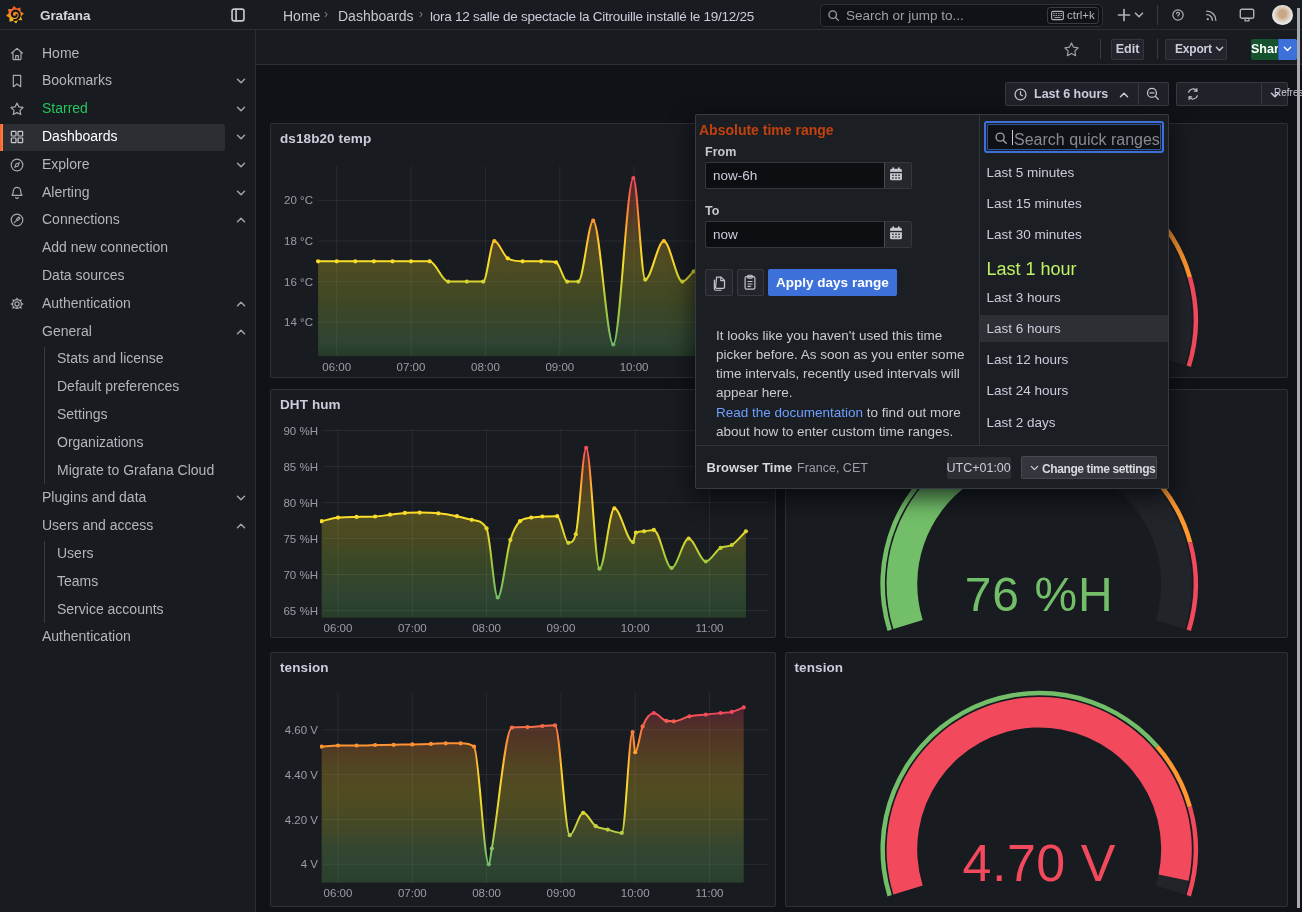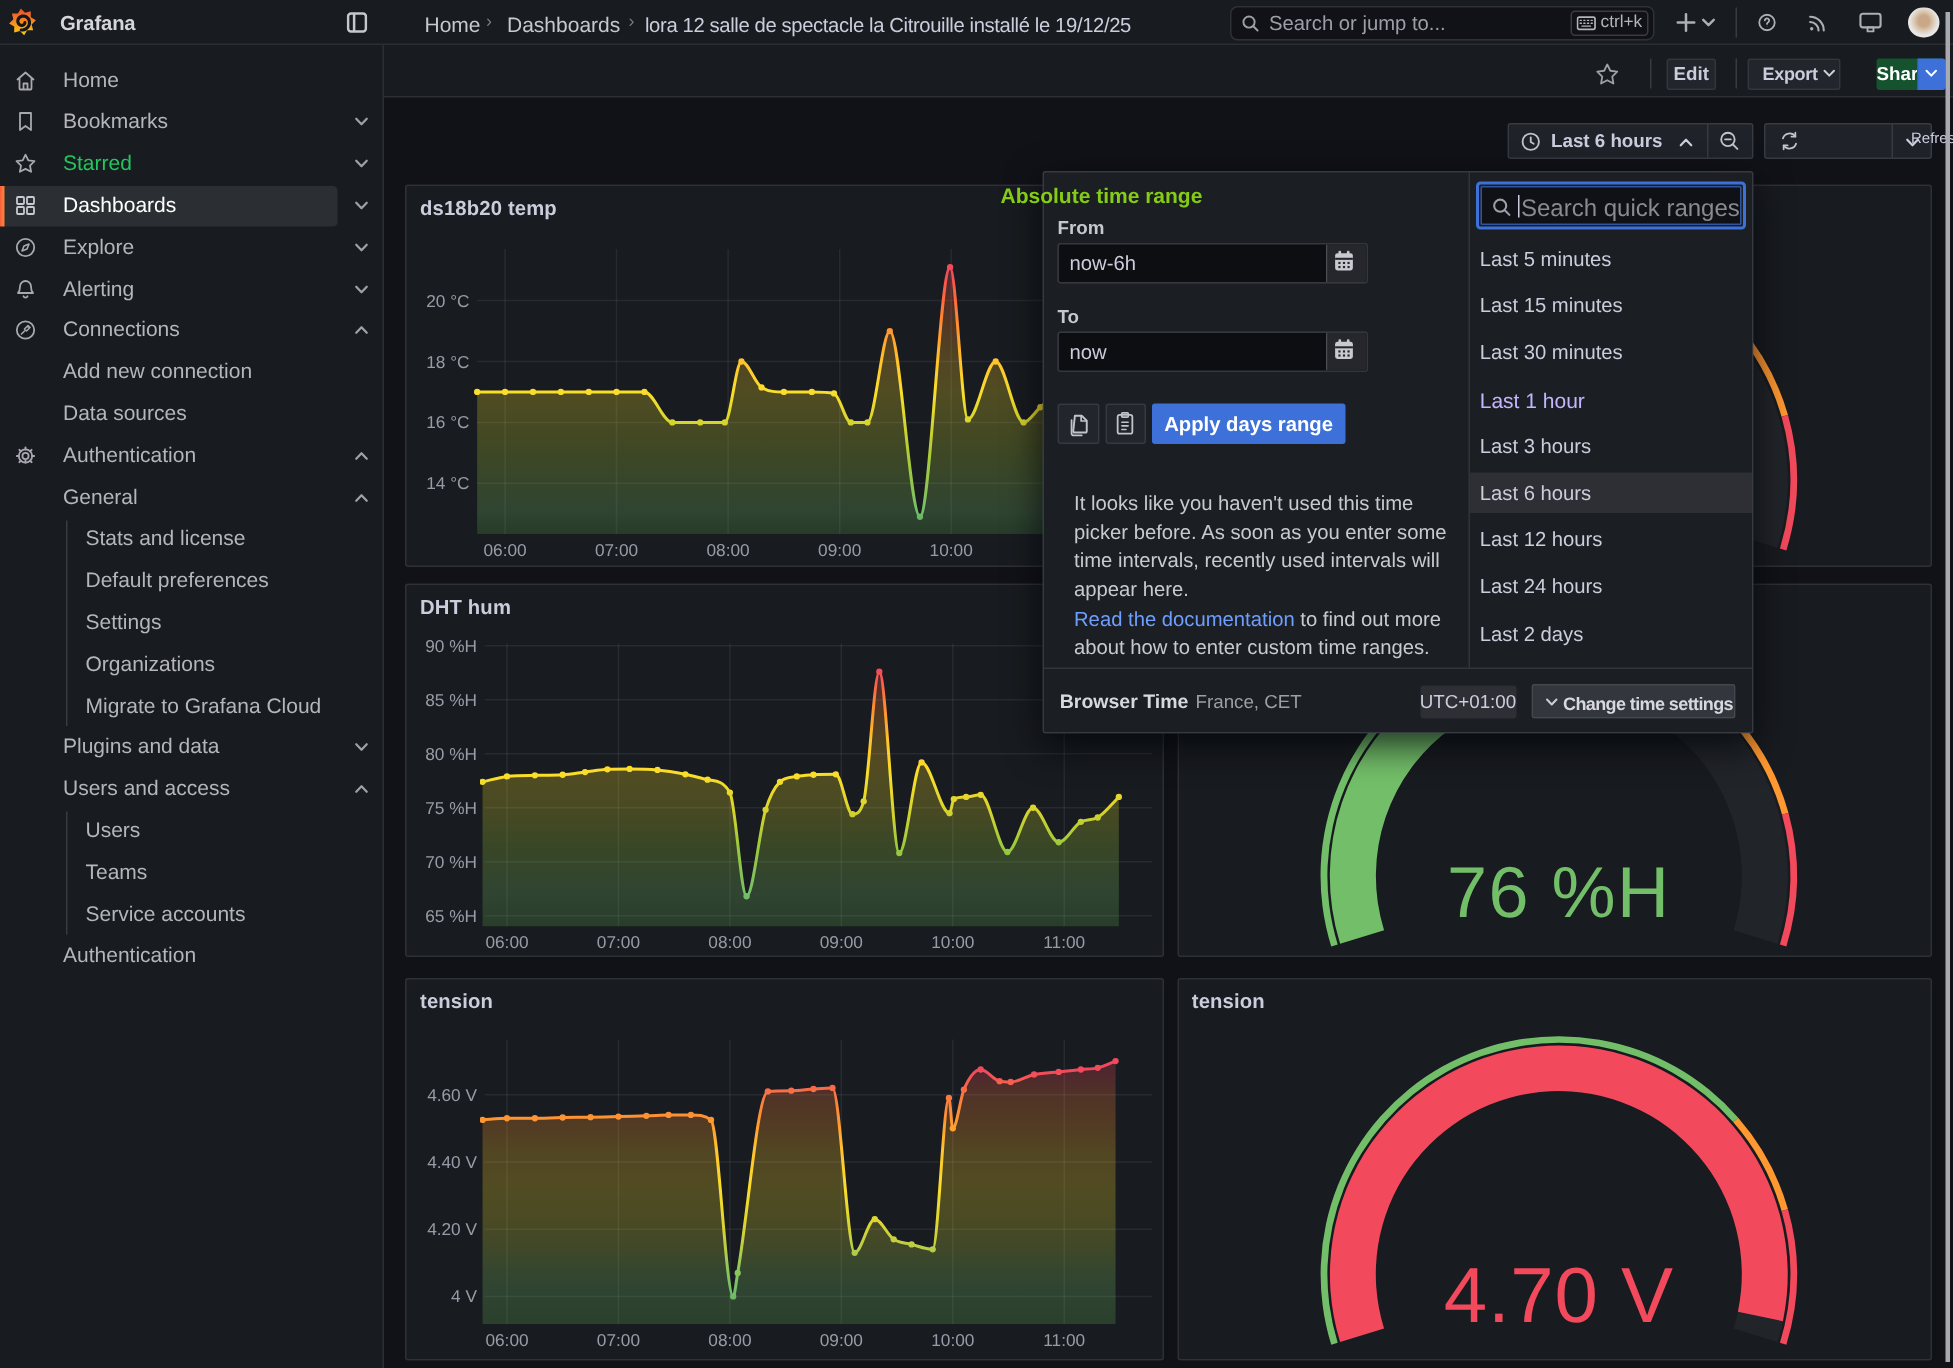--- a/index.html
+++ b/index.html
@@ -470,21 +470,21 @@
         <path d="M892.9 894.6 A152.6 152.6 0 1 1 1184.5 894.6 L1155.2 885.6 A122.0 122.0 0 1 0 922.2 885.6 Z" fill="rgba(204,204,220,0.055)"></path>
         <path d="M892.9 894.6 A152.6 152.6 0 1 1 1188.1 880.8 L1158.1 874.5 A122.0 122.0 0 1 0 922.2 885.6 Z" fill="#f2495c"></path>
         <path d="M887.0 896.5 A158.8 158.8 0 0 1 1158.3 745.1 L1154.9 748.0 A154.3 154.3 0 0 0 891.3 895.1 Z" fill="#73bf69"></path>
         <path d="M1158.3 745.1 A158.8 158.8 0 0 1 1191.5 806.2 L1187.2 807.4 A154.3 154.3 0 0 0 1154.9 748.0 Z" fill="#ff9830"></path>
         <path d="M1191.5 806.2 A158.8 158.8 0 0 1 1190.4 896.5 L1186.1 895.1 A154.3 154.3 0 0 0 1187.2 807.4 Z" fill="#f2495c"></path>
         <text x="1038.7" y="881" text-anchor="middle" font-size="52px" letter-spacing="0.5" fill="#f2495c" font-family="Liberation Sans, sans-serif">4.70 V</text>
       </g>
     </svg>
   </div>
 <div class="abs" style="left:695px;top:113.8px;width:473.5px;height:374.8px;background:#1b1e23;border:1px solid rgba(204,204,220,0.16);border-radius:2px;box-shadow:0 8px 24px rgba(1,4,9,0.75);z-index:50"></div>
-<div class="abs" style="z-index:51;left:667px;top:122px;font-size:14px;font-weight:bold;color:#84cc16">Absolute time range</div>
+<div class="abs" style="z-index:51;left:699px;top:122px;font-size:14px;font-weight:bold;color:#c2410c">Absolute time range</div>
 <div class="abs" style="z-index:51;left:705px;top:144.5px;font-size:12.5px;font-weight:bold;color:#c7c8cf">From</div>
 <div class="abs" style="z-index:51;left:704.5px;top:162px;width:207px;height:26.5px;background:#0c0e12;border:1px solid rgba(204,204,220,0.22);border-radius:2px"></div>
 <div class="abs" style="z-index:51;left:713px;top:167.5px;font-size:13.5px;color:#ccccdc">now-6h</div>
 <div class="abs" style="z-index:51;left:884px;top:162.5px;width:27px;height:25.5px;background:#26272d;border-left:1px solid rgba(204,204,220,0.22);border-radius:0 2px 2px 0"></div>
 <svg class="abs" style="z-index:51;left:888px;top:166px" width="16" height="17" viewBox="0 0 20 21">
     <rect x="2.6" y="3.4" width="14.8" height="14.4" rx="2" fill="#c9cad1"></rect>
     <rect x="5.4" y="1.4" width="2.2" height="3.4" rx="1" fill="#c9cad1"></rect>
     <rect x="12.4" y="1.4" width="2.2" height="3.4" rx="1" fill="#c9cad1"></rect>
     <rect x="2.6" y="7.2" width="14.8" height="1.7" fill="#22252b"></rect>
     <g fill="#22252b">
@@ -533,21 +533,21 @@
 <div class="abs" style="z-index:51;left:987px;top:124.3px;width:174px;height:26px;background:#0f1116;border:1px solid rgba(61,113,217,0.7);border-radius:1px"></div>
 <svg class="abs" style="z-index:51;left:994px;top:130.5px" width="14" height="14" viewBox="0 0 16 16">
     <circle cx="7" cy="7" r="4.6" class="ic" style="stroke:#9d9ea7"></circle>
     <line x1="10.5" y1="10.5" x2="14" y2="14" class="ic" style="stroke:#9d9ea7"></line>
   </svg>
 <div class="abs" style="z-index:51;left:1012px;top:130px;width:1.2px;height:15px;background:#ccccdc"></div>
 <div class="abs" style="z-index:51;left:1014px;top:130.5px;font-size:16px;color:#888991">Search quick ranges</div>
 <div class="abs" style="z-index:51;left:986.5px;top:165.0px;font-size:13.5px;color:#ccccdc">Last 5 minutes</div>
 <div class="abs" style="z-index:51;left:986.5px;top:196.3px;font-size:13.5px;color:#ccccdc">Last 15 minutes</div>
 <div class="abs" style="z-index:51;left:986.5px;top:227.4px;font-size:13.5px;color:#ccccdc">Last 30 minutes</div>
-<div class="abs" style="z-index:51;left:986.5px;top:258.5px;font-size:14px;color:#c4b5fd">Last 1 hour</div>
+<div class="abs" style="z-index:51;left:986.5px;top:258.5px;font-size:18px;color:#bef264">Last 1 hour</div>
 <div class="abs" style="z-index:51;left:986.5px;top:289.5px;font-size:13.5px;color:#ccccdc">Last 3 hours</div>
 <div class="abs" style="z-index:51;left:979.7px;top:314.9px;width:188px;height:26.8px;background:rgba(204,204,220,0.10)"></div>
 <div class="abs" style="z-index:51;left:986.5px;top:320.8px;font-size:13.5px;color:#ccccdc">Last 6 hours</div>
 <div class="abs" style="z-index:51;left:986.5px;top:351.9px;font-size:13.5px;color:#ccccdc">Last 12 hours</div>
 <div class="abs" style="z-index:51;left:986.5px;top:383.3px;font-size:13.5px;color:#ccccdc">Last 24 hours</div>
 <div class="abs" style="z-index:51;left:986.5px;top:414.5px;font-size:13.5px;color:#ccccdc">Last 2 days</div>
 <div class="abs" style="z-index:51;left:695.5px;top:444.8px;width:472.5px;height:43.2px;border-top:1px solid rgba(204,204,220,0.13)"></div>
 <div class="abs" style="z-index:51;left:706.5px;top:460px;font-size:13px;font-weight:bold;color:#d8d9df">Browser Time</div>
 <div class="abs" style="z-index:51;left:797px;top:461px;font-size:12.5px;color:#9d9ea7">France, CET</div>
 <div class="abs" style="z-index:51;left:946.5px;top:456.5px;width:64px;height:22px;background:rgba(204,204,220,0.10);border-radius:2px;text-align:center;line-height:22px;font-size:12.5px;color:#ccccdc">UTC+01:00</div>

